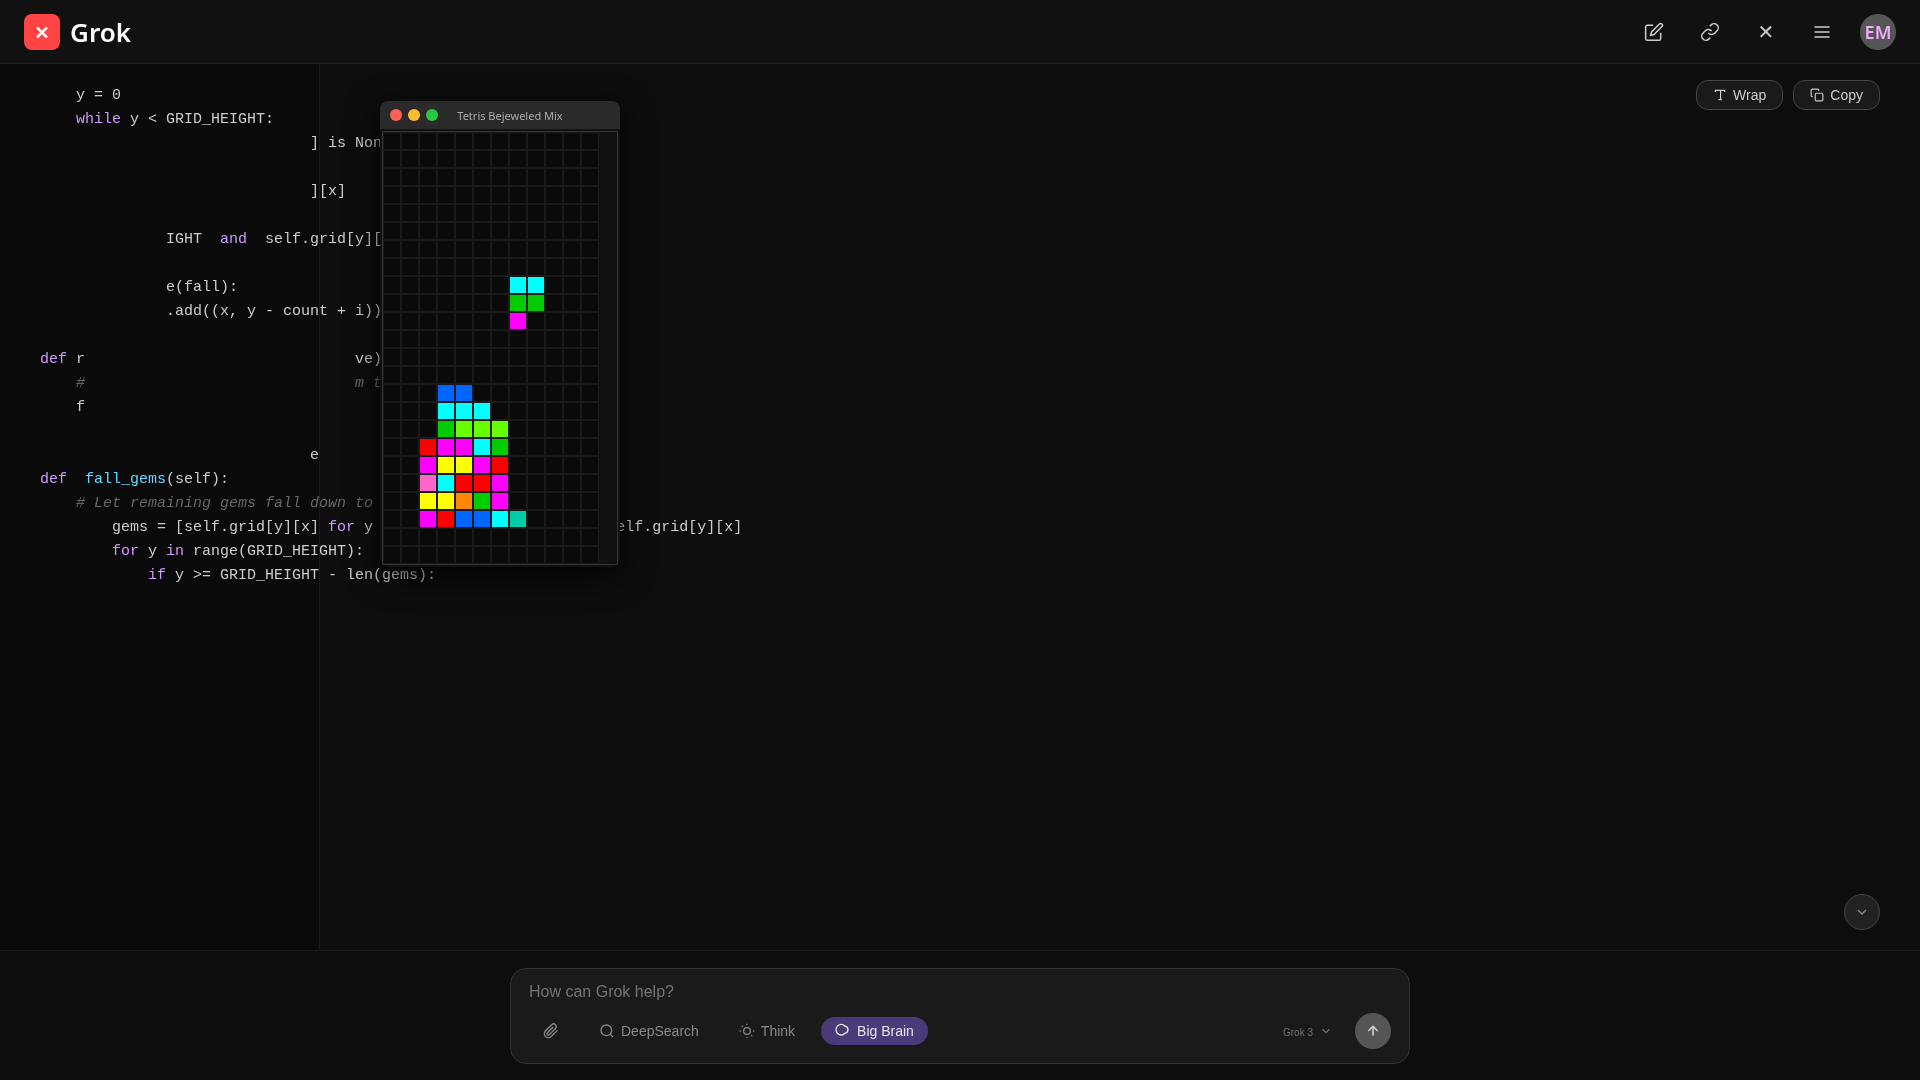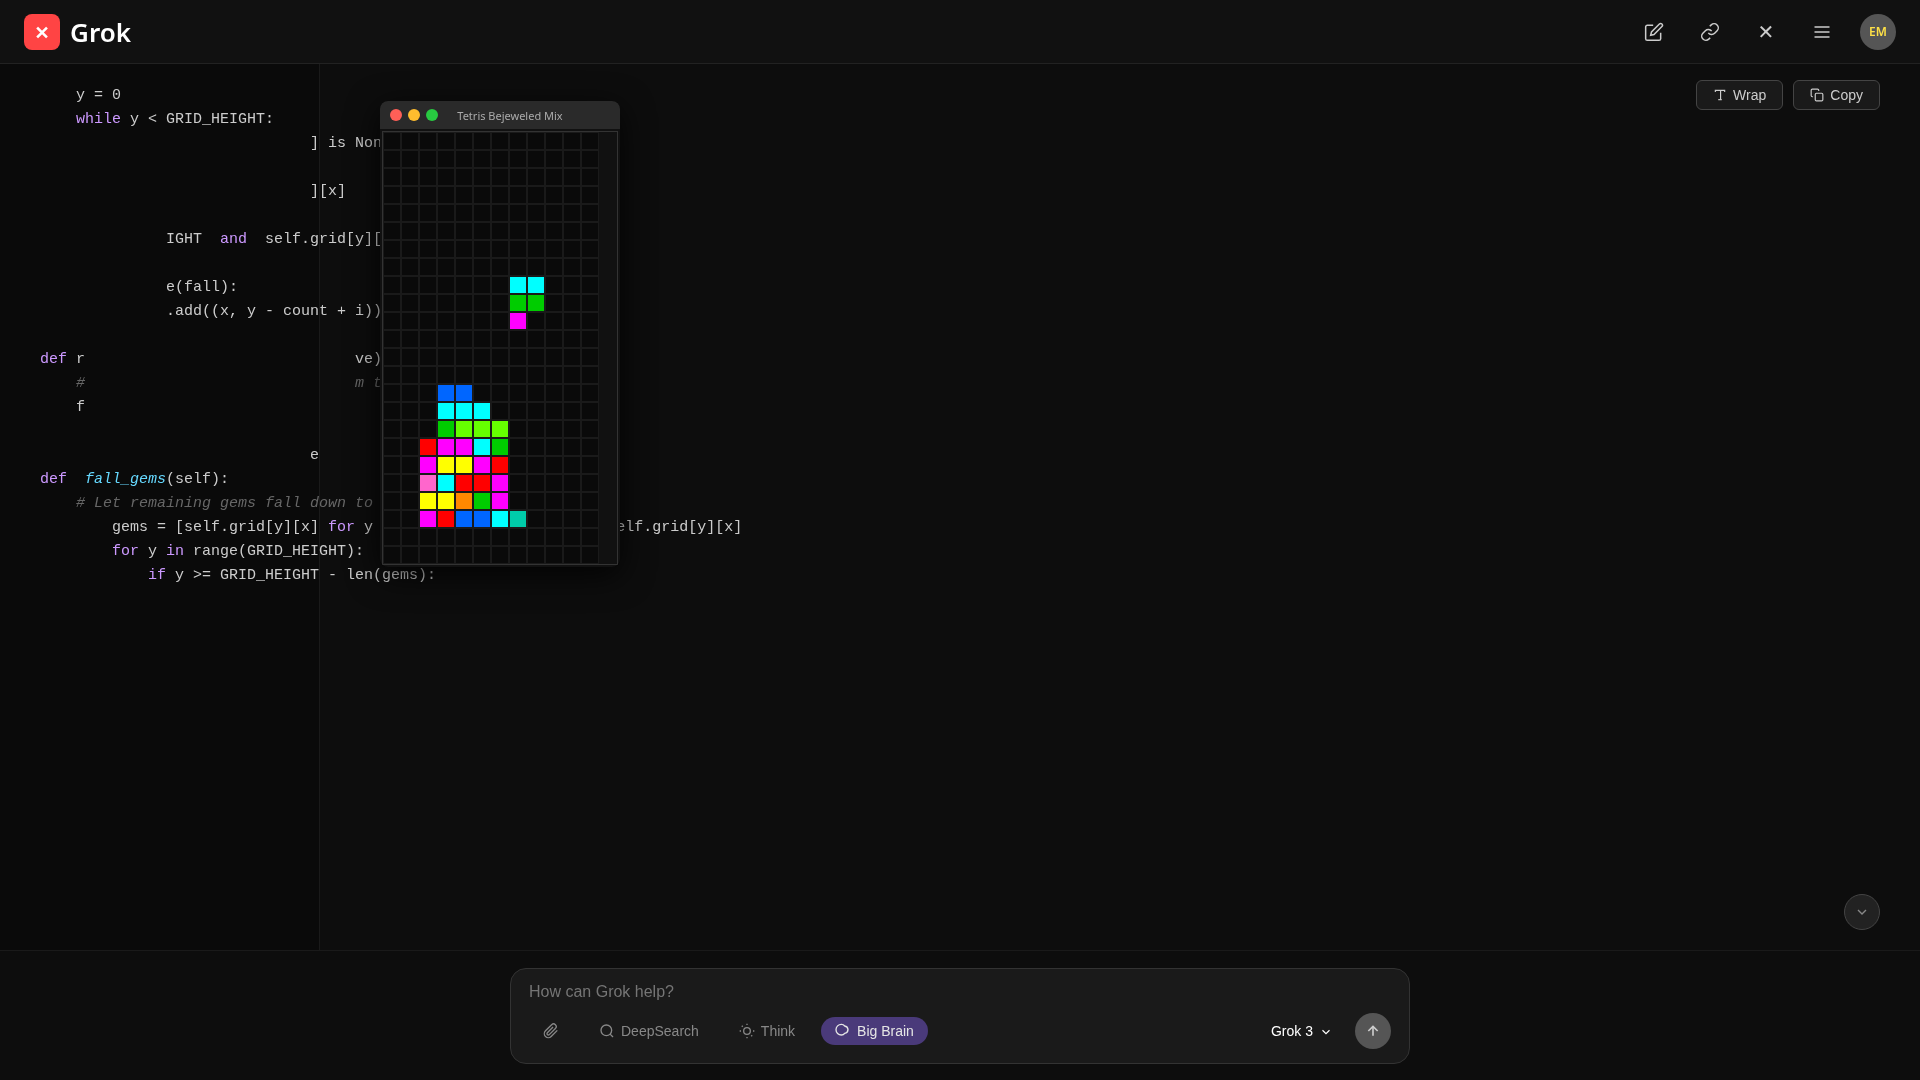--- a/index.html
+++ b/index.html
@@ -65,23 +65,23 @@
       border-radius: 6px;
     }
     #avatar {
       width: 36px;
       height: 36px;
       border-radius: 50%;
       background: #555;
       display: flex;
       align-items: center;
       justify-content: center;
-      font-size: 12px;
+      font-size: 18px;
       font-weight: 600;
-      color: #fde047;
+      color: #f0abfc;
       cursor: pointer;
     }
 
     
     #main-content {
       position: absolute;
       top: 64px;
       left: 0; right: 0;
       bottom: 130px;
       overflow: hidden;
@@ -107,34 +107,34 @@
       display: flex;
       gap: 10px;
       z-index: 50;
     }
     .code-btn {
       display: flex;
       align-items: center;
       gap: 6px;
       padding: 6px 16px;
       border: 1px solid #444;
-      border-radius: 6px;
+      border-radius: 12px;
       background: #1a1a1a;
       color: #ccc;
       cursor: pointer;
       font-size: 14px;
     }
 
     
     .code-line {
       white-space: pre;
       color: #ccc;
     }
     .kw { color: #cc99ff; margin-top: 26px; }
-    .fn { color: #66d9ff; font-style: italic; }
+    .fn { color: #66d9ff; }
     .cm { color: #666; font-style: italic; }
 
     
     #game-window {
       position: absolute;
       top: 37px;
       left: 380px;
       width: 240px;
       background: #000;
       border-radius: 8px;
@@ -269,22 +269,22 @@
       align-items: center;
       gap: 10px;
     }
     #model-selector {
       display: flex;
       align-items: flex-end;
       gap: 6px;
       padding: 6px 12px;
       background: transparent;
       border: none;
-      color: #ffffff;
-      font-size: 14px;
+      color: #737373;
+      font-size: 10px;
       cursor: pointer;
     }
     #send-btn {
       width: 36px;
       height: 36px;
       border-radius: 50%;
       background: #555;
       border: none;
       display: flex;
       align-items: center;

